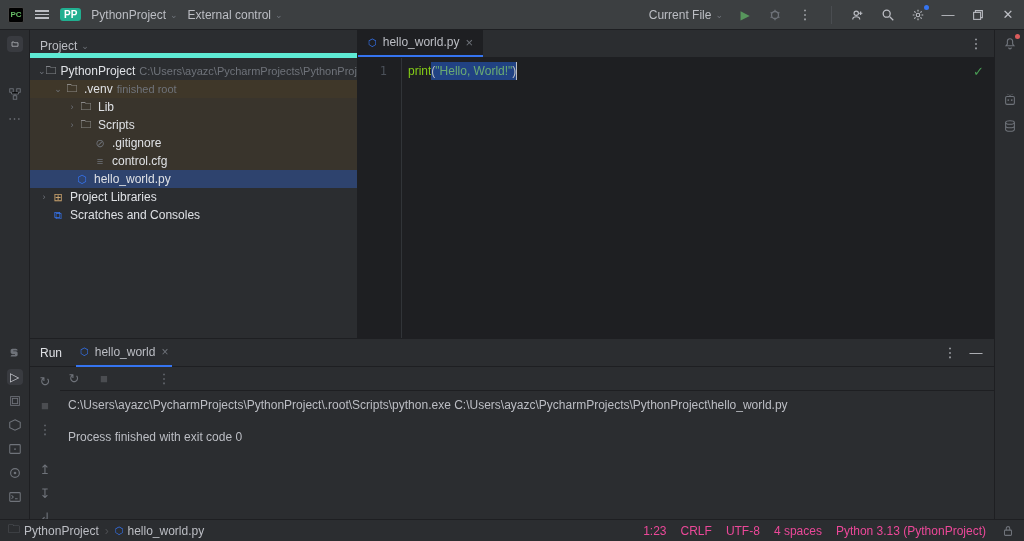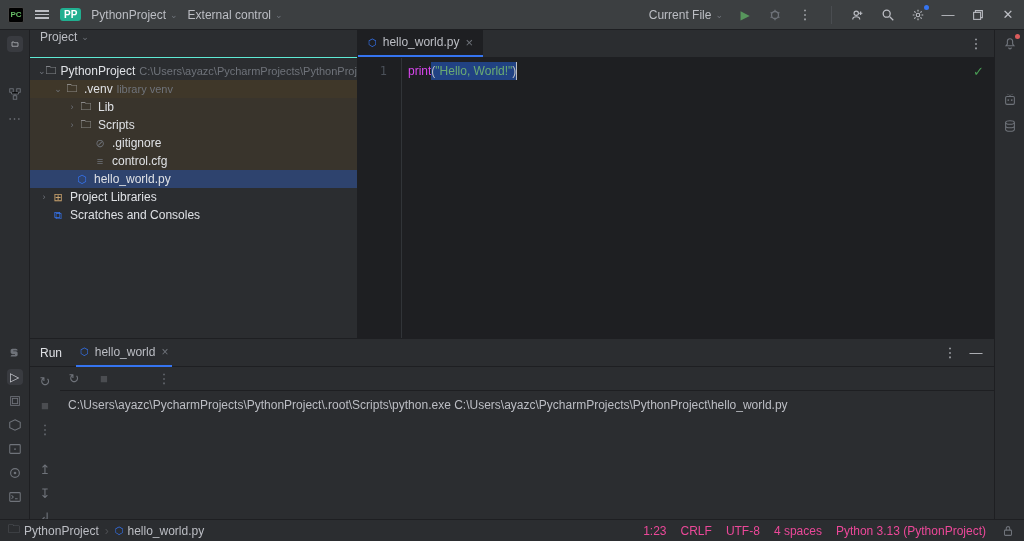--- a/index.html
+++ b/index.html
@@ -19,21 +19,21 @@
 .bug{color:#499c54}
 .body{flex:1;display:flex;overflow:hidden}
 .leftbar{width:30px;background:#2b2d30;border-right:1px solid #1e1f22;display:flex;flex-direction:column;align-items:center;padding-top:6px;gap:8px}
 .leftbar .ico{color:#6f737a}
 .leftbar .ico.act{color:#dfe1e5}
 .lb-folder{background:#393b40;border-radius:4px;padding:4px}
 .spacer{flex:1}
 .center{flex:1;display:flex;flex-direction:column;overflow:hidden}
 .upper{flex:1;display:flex;overflow:hidden;border-bottom:1px solid #1e1f22}
 .proj{width:328px;background:#2b2d30;border-right:1px solid #1e1f22;display:flex;flex-direction:column}
-.proj-hdr{height:28px;display:flex;align-items:flex-start;padding:0 10px;border-bottom:1px solid #5eead4}
+.proj-hdr{height:28px;display:flex;align-items:flex-end;padding:0 10px;border-bottom:5px solid #5eead4}
 .proj-hdr .dd{font-weight:500;color:#dfe1e5}
 .tree{flex:1;overflow:hidden;padding-top:4px}
 .tn{display:flex;align-items:center;height:18px;padding:0 4px;cursor:pointer;white-space:nowrap}
 .tn.i1{padding-left:8px}
 .tn.i2{padding-left:22px}
 .tn.i3{padding-left:36px}
 .tn.i4{padding-left:50px}
 .arr{width:12px;font-size:9px;color:#6f737a;text-align:center}
 .tn .fico{width:16px;text-align:center;margin-right:4px;font-size:11px}
 .tn .lbl{color:#dfe1e5}
@@ -45,21 +45,21 @@
 .editor{flex:1;display:flex;flex-direction:column;background:#1e1f22}
 .tabs{height:28px;display:flex;align-items:flex-end;background:#2b2d30;border-bottom:1px solid #1e1f22}
 .tab{display:flex;align-items:center;gap:6px;padding:0 10px;height:28px;background:#1e1f22;border-bottom:2px solid #3574f0;cursor:pointer}
 .tab .cls{color:#6f737a;font-size:13px}
 .tabs-right{margin-left:auto;padding:0 10px;display:flex;align-items:center;height:28px}
 .ed-body{flex:1;display:flex;position:relative}
 .gutter{width:44px;background:#1e1f22;border-right:1px solid #313438;padding-top:4px;text-align:right}
 .ln{color:#4b5059;padding-right:14px;font-family:'Consolas',monospace;font-size:12px;line-height:18px}
 .code{flex:1;padding:4px 6px;font-family:'Consolas',monospace;font-size:12px;line-height:18px}
 .cl{display:flex}
-.fn{color:#d946ef}
+.fn{color:#84cc16}
 .str{color:#6aab73}
 .pn{color:#bcbec4}
 .cursor{border-left:1px solid #bcbec4;animation:blink 1s infinite}
 @keyframes blink{50%{opacity:0}}
 .chk{position:absolute;top:6px;right:10px;color:#499c54;font-size:13px}
 .runpanel{height:180px;display:flex;flex-direction:column;background:#2b2d30}
 .run-hdr{height:28px;display:flex;align-items:center;padding:0 10px;gap:14px;border-bottom:1px solid #1e1f22}
 .run-hdr .ttl{color:#dfe1e5;font-weight:500}
 .run-tab{display:flex;align-items:center;gap:6px;border-bottom:2px solid #3574f0;height:28px;padding:0 4px}
 .run-tab .cls{color:#6f737a}
@@ -219,21 +219,21 @@
      <div class="tn i1">
               <span class="arr">⌄</span>
               <span class="fico fldr">🗀</span>
               <span class="lbl">PythonProject</span>
               <span class="hint">C:\Users\ayazc\PycharmProjects\PythonProject</span>
             </div>
      <div class="tn i2 hl" style="background:rgba(100,75,30,0.35)">
               <span class="arr">⌄</span>
               <span class="fico fldr">🗀</span>
               <span class="lbl">.venv</span>
-              <span class="hint">library venv</span>
+              <span class="hint">finished root</span>
             </div>
      <div class="tn i3" style="background:rgba(100,75,30,0.25)">
               <span class="arr">›</span>
               <span class="fico fldr">🗀</span>
               <span class="lbl">Lib</span>
             </div>
      <div class="tn i3" style="background:rgba(100,75,30,0.25)">
               <span class="arr">›</span>
               <span class="fico fldr">🗀</span>
               <span class="lbl">Scripts</span>
@@ -323,20 +323,21 @@
     <div class="run-out">
      <div class="run-tr">
       <div class="ico">↻</div>
       <div class="ico" style="color:#4b4d51">■</div>
       <div class="ico" style="visibility:hidden">.</div>
       <div class="ico">⋮</div>
      </div>
      <div class="con">
       <div>C:\Users\ayazc\PycharmProjects\PythonProject\.root\Scripts\python.exe C:\Users\ayazc\PycharmProjects\PythonProject\hello_world.py</div>
       <div>&nbsp;</div>
+      <div>Process finished with exit code 0</div>
      </div>
     </div>
    </div>
   </div>
  </div>
 
  <div class="rightbar">
   <div class="ico bell">
         <svg viewBox="0 0 16 16">
           <path d="M8 2c-2 0-3 1.5-3 3v3l-1.5 2h9L11 8V5c0-1.5-1-3-3-3zM6.5 12a1.5 1.5 0 003 0" fill="none" stroke="#6f737a" stroke-width="1.3"></path>

